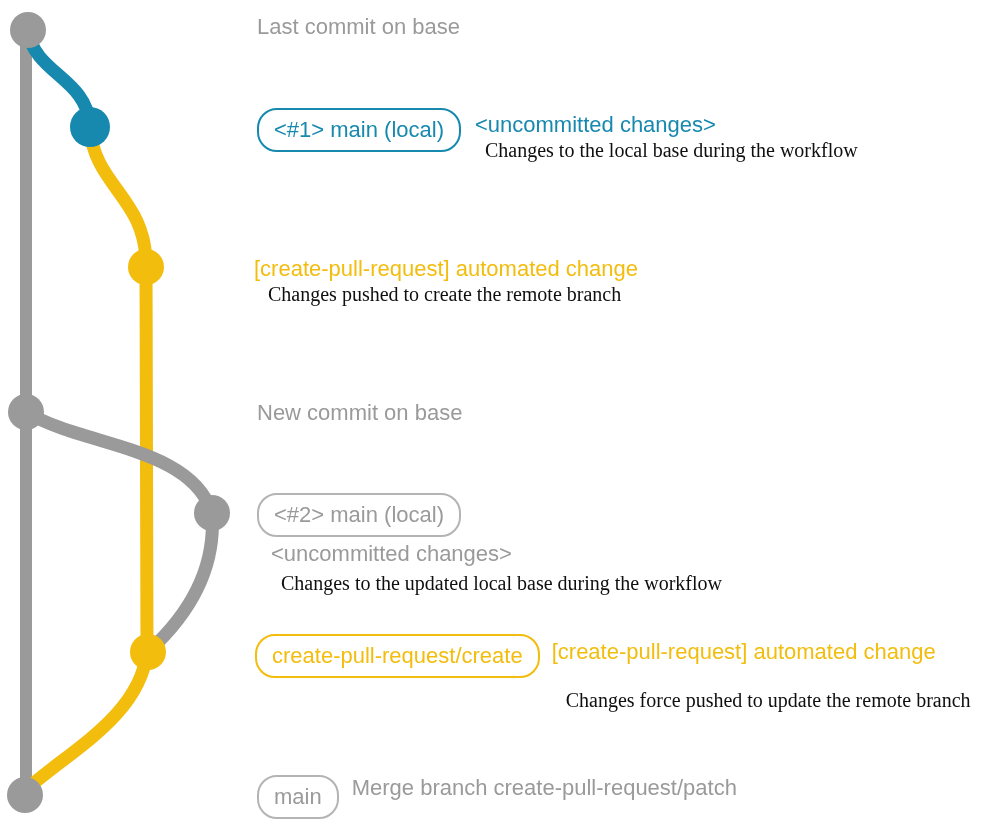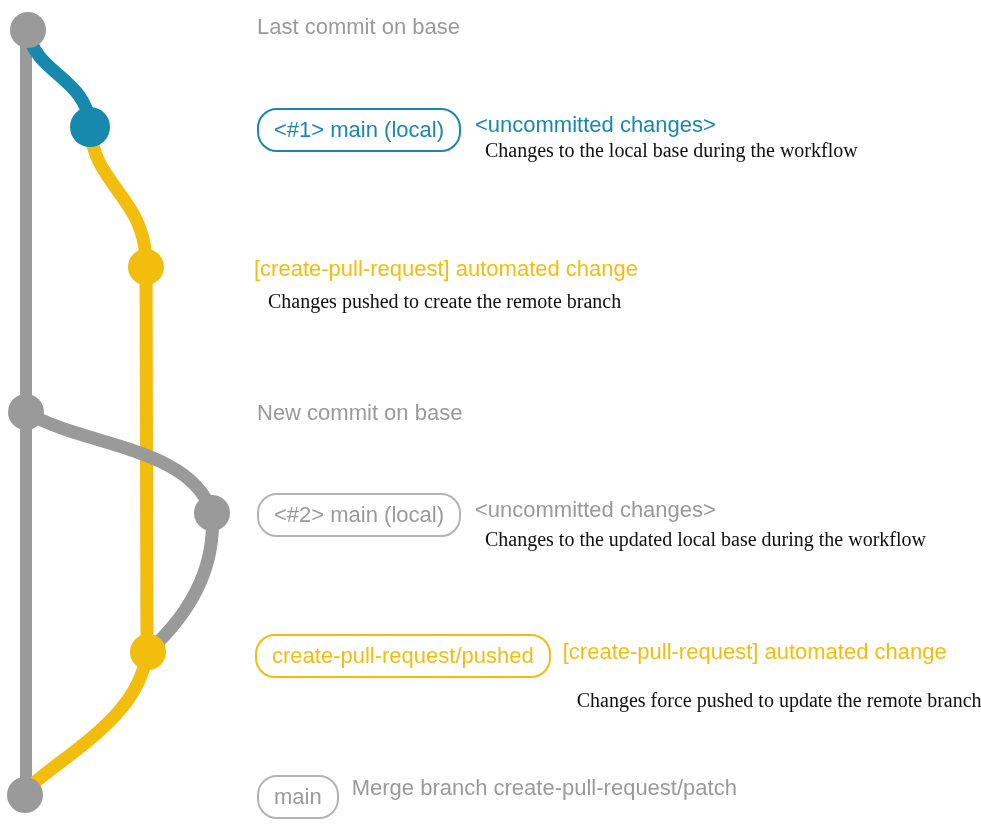--- a/index.html
+++ b/index.html
@@ -62,23 +62,23 @@
     color: var(--c-gray);
     white-space: nowrap;
   }
 
   
   #row-last-commit { left: 257px; top: 14px; }
   #row-1 { left: 257px; top: 108px; }
   #row-1 .col { margin-left: 14px; padding-top: 4px; }
   #row-1 .caption { margin-left: 10px; }
   #row-2 { left: 254px; top: 256px; }
-  #row-2 .caption { margin-left: 14px; margin-top: 7px; }
+  #row-2 .caption { margin-left: 14px; }
   #row-new-commit { left: 257px; top: 400px; }
-  #row-3 { left: 257px; top: 493px; }
+  #row-3 { left: 257px; top: 493px; flex-direction: column; }
   #row-3 .col { margin-left: 14px; padding-top: 4px; }
   #row-3 .caption { margin-left: 10px; margin-top: 4px; }
   #row-4 { left: 255px; top: 634px; }
   #row-4 .col { margin-left: 12px; padding-top: 5px; }
   #row-4 .caption { margin-left: 14px; margin-top: 23px; }
   #row-5 { left: 257px; top: 775px; align-items: flex-start; }
   #row-5 .merge-text { margin-left: 13px; font-size: 22px; color: var(--c-gray); white-space: nowrap; }
 
   .stroke-gray   { stroke: var(--c-gray); }
   .stroke-blue   { stroke: var(--c-blue); }
@@ -132,21 +132,21 @@
 
   <div id="row-3" class="row">
     <span class="badge gray">&lt;#2&gt; main (local)</span>
     <div class="col">
       <div class="title gray">&lt;uncommitted changes&gt;</div>
       <div class="caption">Changes to the updated local base during the workflow</div>
     </div>
   </div>
 
   <div id="row-4" class="row">
-    <span class="badge yellow">create-pull-request/pushed</span>
+    <span class="badge yellow">create-pull-request/create</span>
     <div class="col">
       <div class="title yellow">[create-pull-request] automated change</div>
       <div class="caption">Changes force pushed to update the remote branch</div>
     </div>
   </div>
 
   <div id="row-5" class="row">
     <span class="badge gray">main</span>
     <span class="merge-text">Merge branch create-pull-request/patch</span>
   </div>

